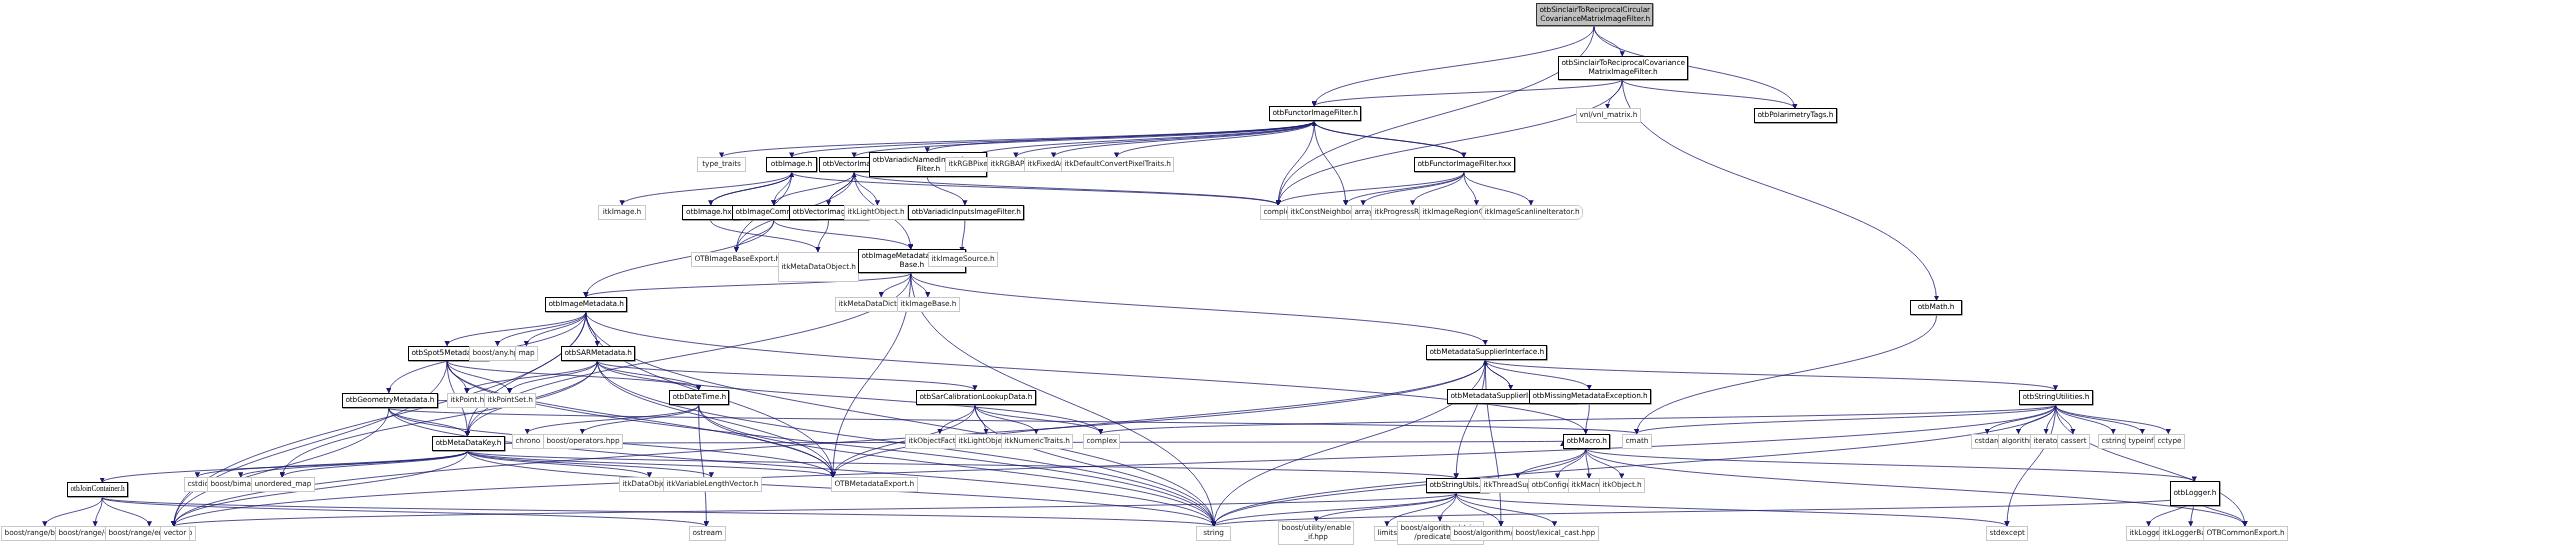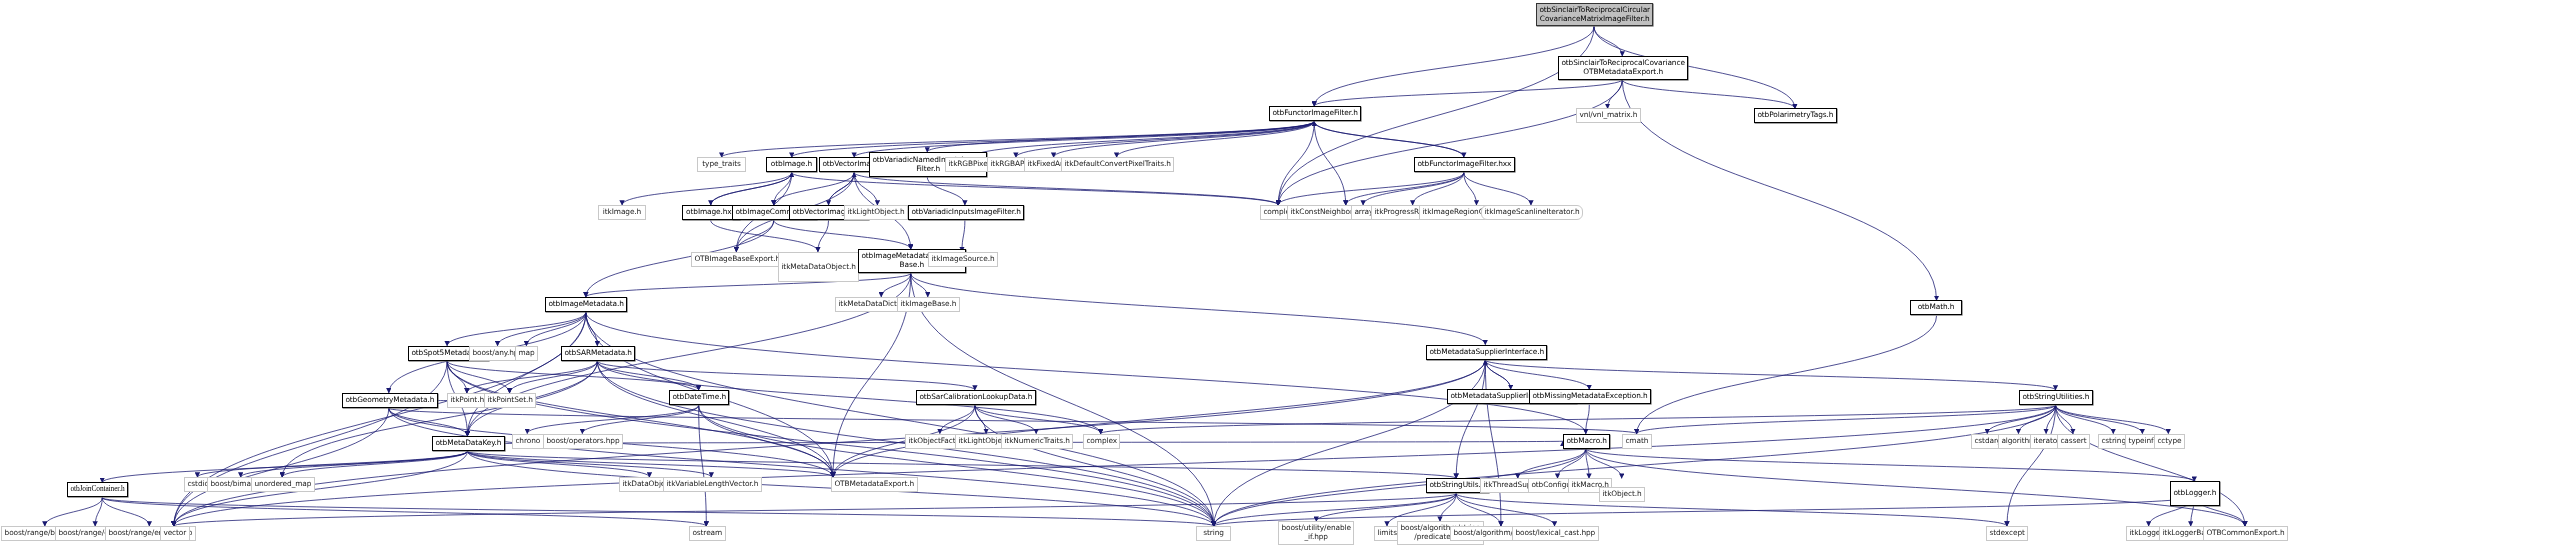--- a/index.html
+++ b/index.html
@@ -6,21 +6,21 @@
   body { width: 2576px; height: 549px; position: relative; overflow: hidden;
          font-family: "DejaVu Sans", sans-serif; }
   #graph { position: absolute; left: 0; top: 0; width: 2576px; height: 549px; }
   #edges { position: absolute; left: 0; top: 0; }
   .node { position: absolute; box-sizing: border-box; background: #fff;
           font-size: 7.4px; color: #000; text-align: center; line-height: 8.8px;
           display: flex; align-items: center; justify-content: center;
           white-space: pre; padding: 0 2.4px; letter-spacing: -0.1px; }
   .node.internal { border: 0.9px solid #000; box-shadow: 0.6px 0.6px 0 #666; cursor: pointer; }
   .node.external { border: 0.9px solid #c8c8c8; color: #222; }
-  .node.root { border: 0.9px solid #333; background: #bfbfbf; box-shadow: 0.6px 0.6px 0 #666; }
+  .node.root { border: 0.9px solid #333; background: #bfbfbf; box-shadow: 0.6px 0.6px 0 #666; text-align: right; }
   .edge { fill: none; stroke: #191970; stroke-width: 1.3; }
 </style>
 </head>
 <body>
 
 <div id="graph">
   <svg id="edges" width="2576" height="549" viewBox="0 0 4373 932">
     <defs>
       <marker id="arrow" viewBox="0 0 10 10" refX="9" refY="5" markerWidth="7" markerHeight="7" orient="auto-start-reverse">
         <path d="M0,0 L10,5 L0,10 z" fill="#191970"></path>
@@ -179,21 +179,21 @@
       <path d="M2472,838 C2472,865.5 2060.5,865.5 2060.5,893" class="edge" marker-end="url(#arrow)"></path>
       <path d="M2472,838 C2472,865.5 295,865.5 295,893" class="edge" marker-end="url(#arrow)"></path>
       <path d="M3725,843 C3725,868 3647.5,868 3647.5,893" class="edge" marker-end="url(#arrow)"></path>
       <path d="M3725,843 C3725,868 3719,868 3719,893" class="edge" marker-end="url(#arrow)"></path>
       <path d="M3725,843 C3725,868 3811,868 3811,893" class="edge" marker-end="url(#arrow)"></path>
       <path d="M3725,843 C3725,868 2060.5,868 2060.5,893" class="edge" marker-end="url(#arrow)"></path>
     </svg>
 <div class="node root" style="left: 1536px; top: 2.9px; min-width: 70px; height: 23.6px;">otbSinclairToReciprocalCircular
 CovarianceMatrixImageFilter.h</div>
     <div class="node internal" style="left: 1558px; top: 56px; min-width: 102px; height: 23.6px;">otbSinclairToReciprocalCovariance
-OTBMetadataExport.h</div>
+MatrixImageFilter.h</div>
     <div class="node external" style="left: 1576px; top: 108px; min-width: 39px; height: 15.3px;">vnl/vnl_matrix.h</div>
     <div class="node internal" style="left: 1754px; top: 108px; min-width: 49px; height: 15.3px;">otbPolarimetryTags.h</div>
     <div class="node internal" style="left: 1269px; top: 106px; min-width: 45px; height: 15.3px;">otbFunctorImageFilter.h</div>
     <div class="node external" style="left: 697px; top: 157px; min-width: 49px; height: 15.3px;">type_traits</div>
     <div class="node internal" style="left: 766px; top: 157px; min-width: 51px; height: 15.3px;">otbImage.h</div>
     <div class="node internal" style="left: 819px; top: 157px; min-width: 42px; height: 15.3px;">otbVectorImage.h</div>
     <div class="node internal" style="left: 869px; top: 152px; min-width: 69px; height: 25px;">otbVariadicNamedInputsImage
 Filter.h</div>
     <div class="node external" style="left: 945px; top: 157px; min-width: 34px; height: 15.3px;">itkRGBPixel.h</div>
     <div class="node external" style="left: 987px; top: 157px; min-width: 34px; height: 15.3px;">itkRGBAPixel.h</div>
@@ -254,21 +254,21 @@
     <div class="node external" style="left: 184px; top: 477px; min-width: 17px; height: 15.3px;">cstdio</div>
     <div class="node external" style="left: 207px; top: 477px; min-width: 35px; height: 15.3px;">boost/bimap.hpp</div>
     <div class="node external" style="left: 251px; top: 477px; min-width: 34px; height: 15.3px;">unordered_map</div>
     <div class="node external" style="left: 619px; top: 477px; min-width: 37px; height: 15.3px;">itkDataObject.h</div>
     <div class="node external" style="left: 663px; top: 477px; min-width: 58px; height: 15.3px;">itkVariableLengthVector.h</div>
     <div class="node external" style="left: 791px; top: 477px; min-width: 51px; height: 15.3px; margin-left: 40px;">OTBMetadataExport.h</div>
     <div class="node internal" style="left: 1426px; top: 478px; min-width: 34px; height: 15.3px;">otbStringUtils.h</div>
     <div class="node external" style="left: 1480px; top: 478px; min-width: 41px; height: 15.3px;">itkThreadSupport.h</div>
     <div class="node external" style="left: 1528px; top: 478px; min-width: 33px; height: 15.3px;">otbConfigure.h</div>
     <div class="node external" style="left: 1568px; top: 478px; min-width: 22.4px; height: 15.3px;">itkMacro.h</div>
-    <div class="node external" style="left: 1599px; top: 478px; min-width: 26px; height: 15.3px; margin-top: 9px;">itkObject.h</div>
+    <div class="node external" style="left: 1599px; top: 478px; min-width: 26px; height: 15.3px;">itkObject.h</div>
     <div class="node internal" style="left: 2170px; top: 481px; min-width: 28px; height: 25px;">otbLogger.h</div>
     <div class="node external" style="left: 1.2px; top: 526px; min-width: 48px; height: 15.3px;">boost/range/begin.hpp</div>
     <div class="node external" style="left: 55px; top: 526px; min-width: 44px; height: 15.3px;">boost/range/end.hpp</div>
     <div class="node external" style="left: 105px; top: 526px; min-width: 45px; height: 15.3px;">boost/range/empty.hpp</div>
     <div class="node external" style="left: 160px; top: 526px; min-width: 17.7px; height: 15.3px;">vector</div>
     <div class="node external" style="left: 689px; top: 526px; min-width: 23px; height: 15.3px;">ostream</div>
     <div class="node external" style="left: 1196px; top: 526px; min-width: 35px; height: 15.3px;">string</div>
     <div class="node external" style="left: 1278px; top: 521px; min-width: 76px; height: 23.6px;">boost/utility/enable
 _if.hpp</div>
     <div class="node external" style="left: 1374px; top: 526px; min-width: 22px; height: 15.3px;">limits</div>

